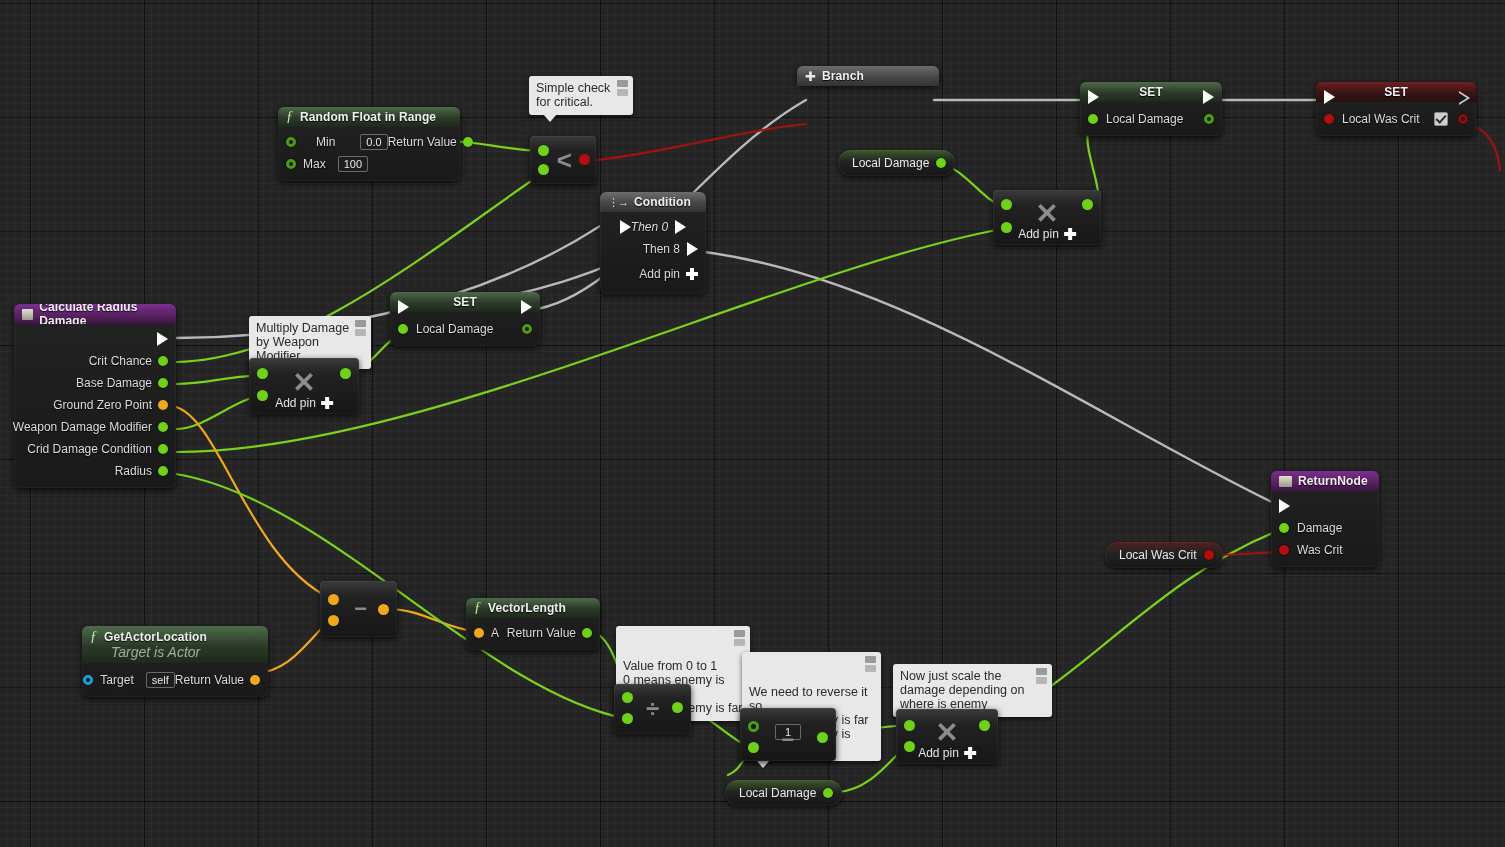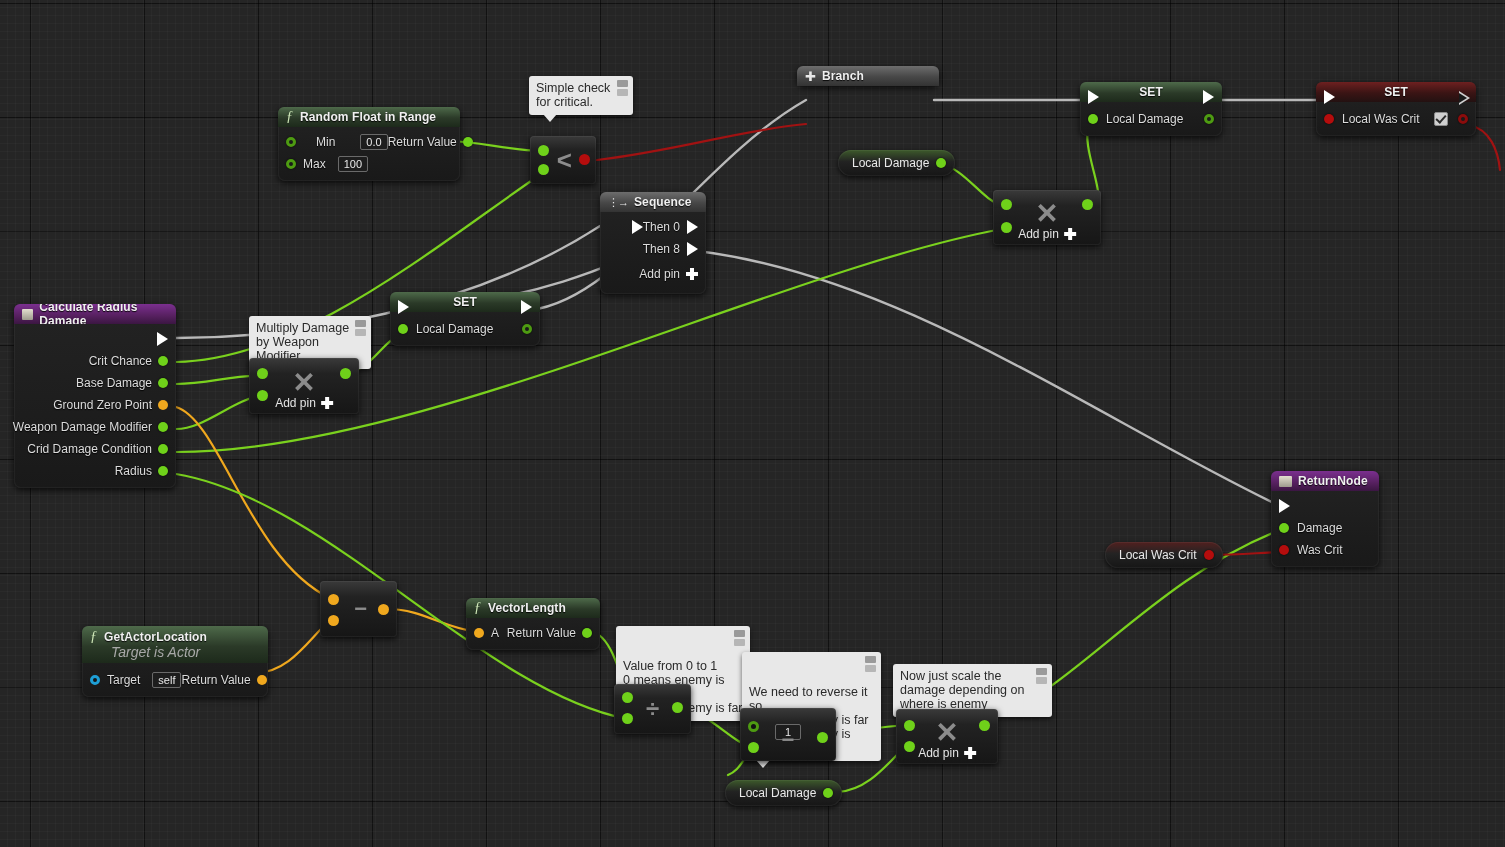--- a/index.html
+++ b/index.html
@@ -273,24 +273,24 @@
   <div class="node" style="left:797px;top:66px;width:142px;">
     <div class="hdr hdr-grey">
       <span style="color:#e8e8e8;font-size:13px;margin-right:6px;">✚</span>
       <span class="hdr-title">Branch</span>
     </div>
   </div>
 
   <div class="node" style="left:600px;top:192px;width:106px;">
     <div class="hdr hdr-grey">
       <span style="color:#e8e8e8;font-size:11px;margin-right:6px;letter-spacing:-1px;">⋮→</span>
-      <span class="hdr-title">Sequence</span>
-    </div>
-    <div class="body">
-      <div class="row" style="justify-content:flex-end;">
+      <span class="hdr-title">Condition</span>
+    </div>
+    <div class="body">
+      <div class="row" style="justify-content:center;font-style:italic;">
         <span class="exec"></span>
         <span style="display:flex;align-items:center;gap:7px;">
           <span class="pinlabel">Then 0</span>
           <span class="exec out"></span>
         </span>
       </div>
       <div class="row right">
         <span class="pinlabel">Then 8</span>
         <span class="exec out" style="margin-left:7px;"></span>
       </div>
@@ -388,21 +388,21 @@
 
   <div class="node" style="left:82px;top:626px;width:186px;">
     <div class="hdr hdr-fn" style="height:34px;align-items:flex-start;padding-top:3px;flex-direction:column;">
       <span style="display:flex;align-items:center;">
         <span style="color:#cfe8b8;font-style:italic;font-size:14px;margin-right:7px;font-family:'Liberation Serif',serif;">ƒ</span>
         <span class="hdr-title">GetActorLocation</span>
       </span>
       <span style="font-size:14px;color:#a8a8a8;font-style:italic;margin-left:21px;margin-top:-1px;">Target is Actor</span>
     </div>
     <div class="body" style="padding-top:6px;">
-      <div class="row" style="justify-content:space-between;">
+      <div class="row" style="justify-content:flex-end;">
         <span style="display:flex;align-items:center;gap:7px;">
           <span class="pin blue hollow"></span>
           <span class="pinlabel">Target</span>
           <span class="valbox">self</span>
         </span>
         <span style="display:flex;align-items:center;gap:6px;">
           <span class="pinlabel">Return Value</span>
           <span class="pin orange"></span>
         </span>
       </div>

